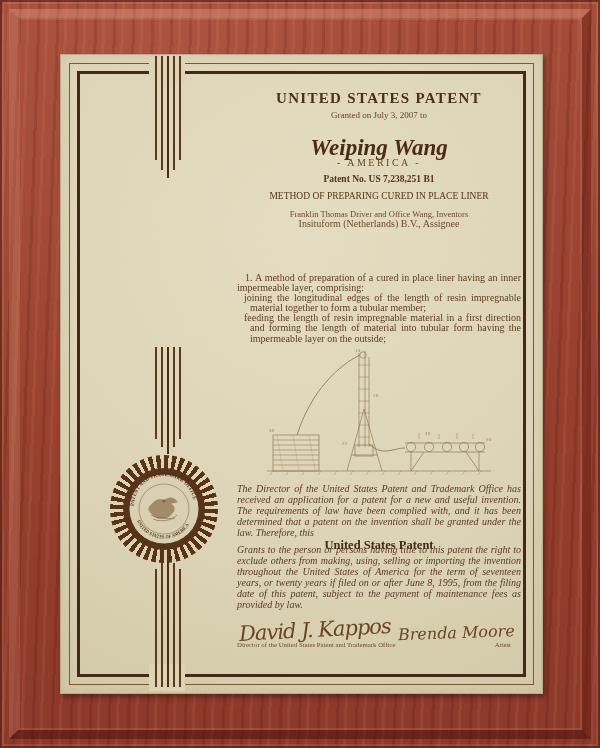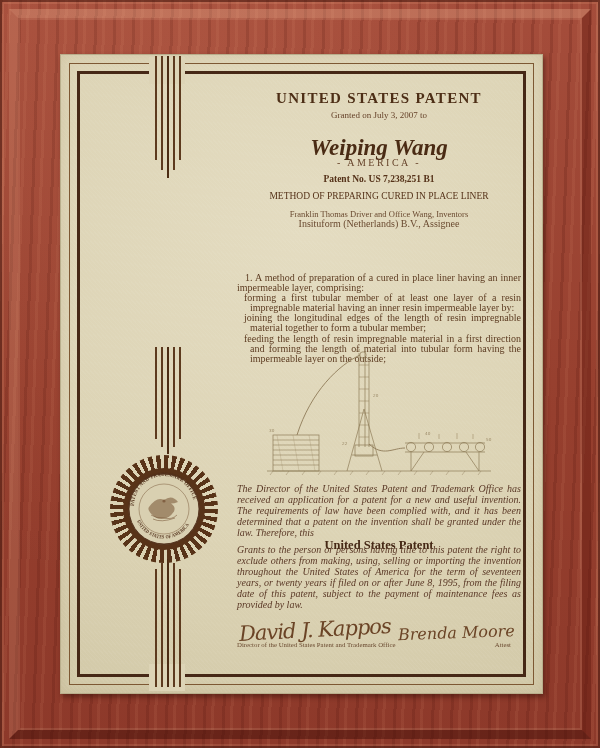--- a/index.html
+++ b/index.html
@@ -151,21 +151,20 @@
       <div class="mc h-name">Weiping Wang</div>
       <div class="mc h-role">- AMERICA -</div>
 
       <div class="mc p-no">Patent No. US 7,238,251 B1</div>
       <div class="mc p-t1">METHOD OF PREPARING CURED IN PLACE LINER</div>
       <div class="mc p-inv">Franklin Thomas Driver and Office Wang, Inventors</div>
       <div class="mc p-asg">Insituform (Netherlands) B.V., Assignee</div>
 
       <div class="mc claim">
         <div class="intro">1. A method of preparation of a cured in place liner having an inner impermeable layer, comprising:</div>
-        <div class="item">forming a first tubular member of at least one layer of a resin impregnable material having an inner resin impermeable layer by:</div>
         <div class="item">joining the longitudinal edges of the length of resin impregnable material together to form a tubular member;</div>
         <div class="item">feeding the length of resin impregnable material in a first direction and forming the length of material into tubular form having the impermeable layer on the outside;</div>
       </div>
 
       <div class="mc diagram">
         <svg viewBox="0 0 240 134" width="240" height="134" fill="none" stroke="#8e7b58" stroke-width="0.7">
 
           <path d="M8,124 H232"></path>
           <path d="M14,124 l-3,4 M30,124 l-3,4 M46,124 l-3,4 M62,124 l-3,4 M78,124 l-3,4 M94,124 l-3,4 M110,124 l-3,4 M126,124 l-3,4 M142,124 l-3,4 M158,124 l-3,4 M174,124 l-3,4 M190,124 l-3,4 M206,124 l-3,4 M222,124 l-3,4" opacity="0.6"></path>
 

